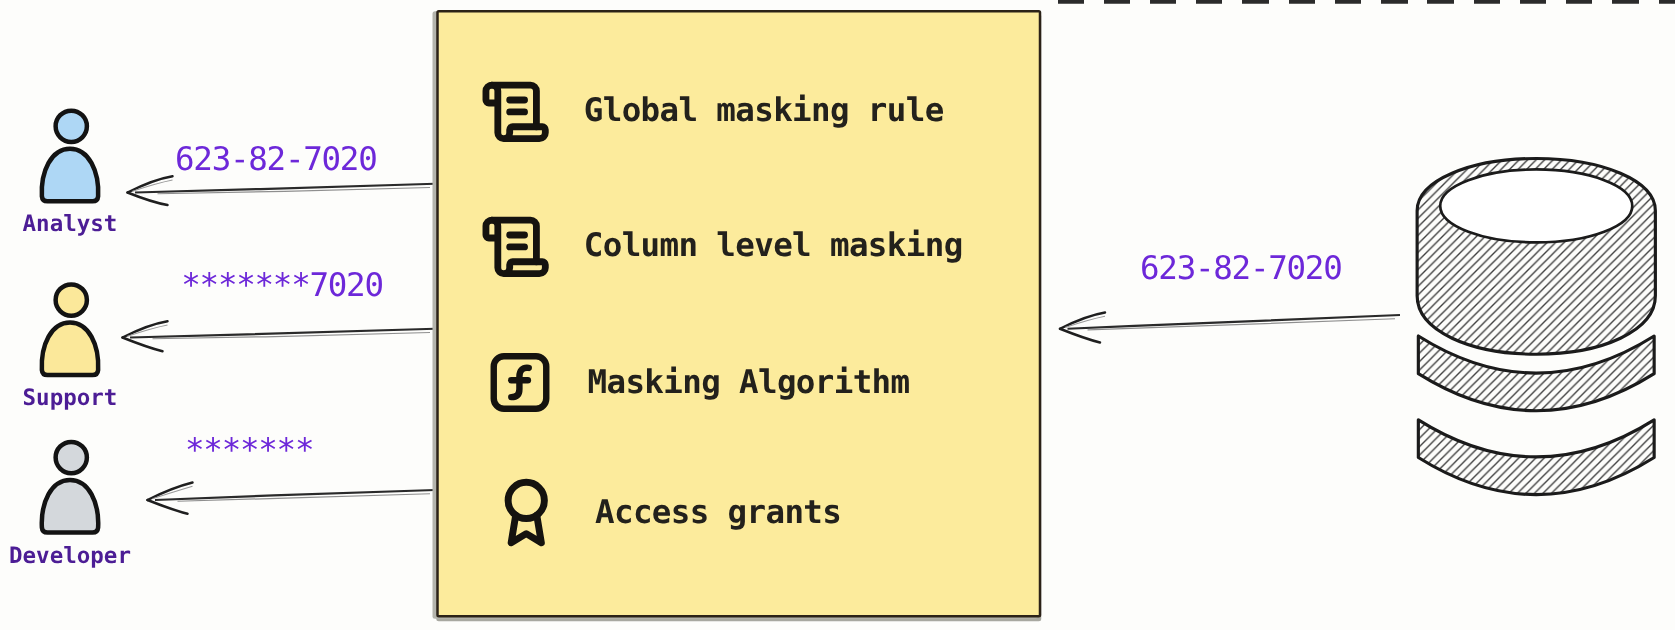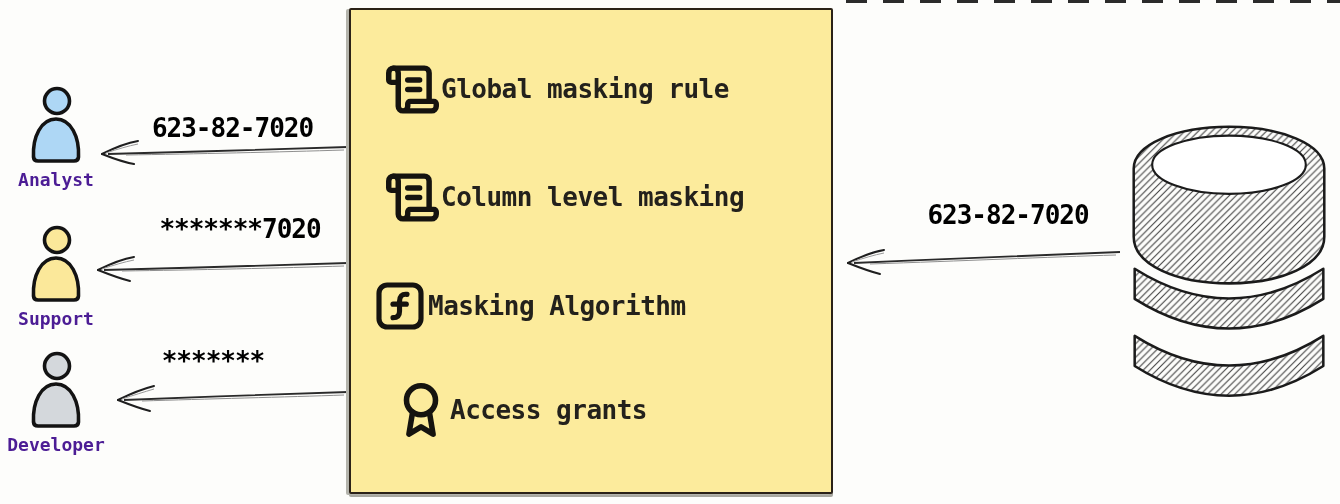--- a/index.html
+++ b/index.html
@@ -10,32 +10,32 @@
   }
   .top-dashes{
     position:absolute;left:846px;top:0;width:494px;height:3px;
     background:repeating-linear-gradient(90deg,#2b2b2b 0 21px,transparent 21px 37px);
   }
   
   .persona{position:absolute;width:100px;text-align:center;}
   .persona .plabel{margin-top:1px;font-size:18px;font-weight:600;color:#4c1d95;letter-spacing:0;}
   
   .value{
-    position:absolute;font-size:26px;font-weight:700;color:#000000;
-    white-space:nowrap;text-align:center;letter-spacing:-1px;
+    position:absolute;font-size:26px;font-weight:400;color:#6d28d9;
+    white-space:nowrap;text-align:left;letter-spacing:-1px;
   }
   .arrow{position:absolute;}
   
   .mask-box{
     position:absolute;left:349px;top:8px;width:484px;height:486px;
     background:#FCEB9C;border:2.5px solid #2b2217;box-sizing:border-box;
     box-shadow:-3px 1px 0 0 #b4b4ac, 0 3px 0 0 #a8a8a0;
     border-radius:2px;
   }
-  .box-row{position:absolute;display:flex;align-items:center;}
+  .box-row{position:absolute;display:flex;align-items:center;gap:26px;}
   .box-row .rlabel{font-size:26px;font-weight:600;color:#23211c;white-space:nowrap;letter-spacing:-0.5px;}
   .row-icon{flex:0 0 auto;color:#15130f;}
   .db-wrap{position:absolute;left:1125px;top:120px;width:208px;height:282px;}
 </style>
 </head>
 <body>
 
 <div class="canvas">
 
   <div class="top-dashes"></div>
@@ -106,21 +106,21 @@
   <div class="box-row" style="left:384px;top:166px;height:62px">
     <svg class="row-icon" width="57" height="57" viewBox="0 0 24 24" fill="none" stroke="currentColor" stroke-width="2.3" stroke-linecap="round" stroke-linejoin="round">
       <path d="M15 12h-5"></path>
         <path d="M15 8h-5"></path>
         <path d="M19 17V5a2 2 0 0 0-2-2H4"></path>
       <path d="M8 21h12a2 2 0 0 0 2-2v-1a1 1 0 0 0-1-1H11a1 1 0 0 0-1 1v1a2 2 0 1 1-4 0V5a2 2 0 1 0-4 0v3a1 1 0 0 0 1 1h3"></path>
     </svg>
     <div class="rlabel">Column level masking</div>
   </div>
 
-  <div class="box-row" style="left:372px;top:276px;height:60px">
+  <div class="box-row" style="left:388px;top:276px;height:60px">
     <svg class="row-icon" width="56" height="56" viewBox="0 0 24 24" fill="none" stroke="currentColor" stroke-width="2.2" stroke-linecap="round" stroke-linejoin="round">
       <rect width="18" height="18" x="3" y="3" rx="3.5"></rect>
       <path d="M9 17c2 0 2.8-1 2.8-2.8V10c0-2 1-3.3 3.2-3"></path>
       <path d="M9 11.2h5.7"></path>
     </svg>
     <div class="rlabel">Masking Algorithm</div>
   </div>
 
   <div class="box-row" style="left:392px;top:378px;height:64px">
     <svg class="row-icon" width="58" height="58" viewBox="0 0 24 24" fill="none" stroke="currentColor" stroke-width="2.3" stroke-linecap="round" stroke-linejoin="round">

